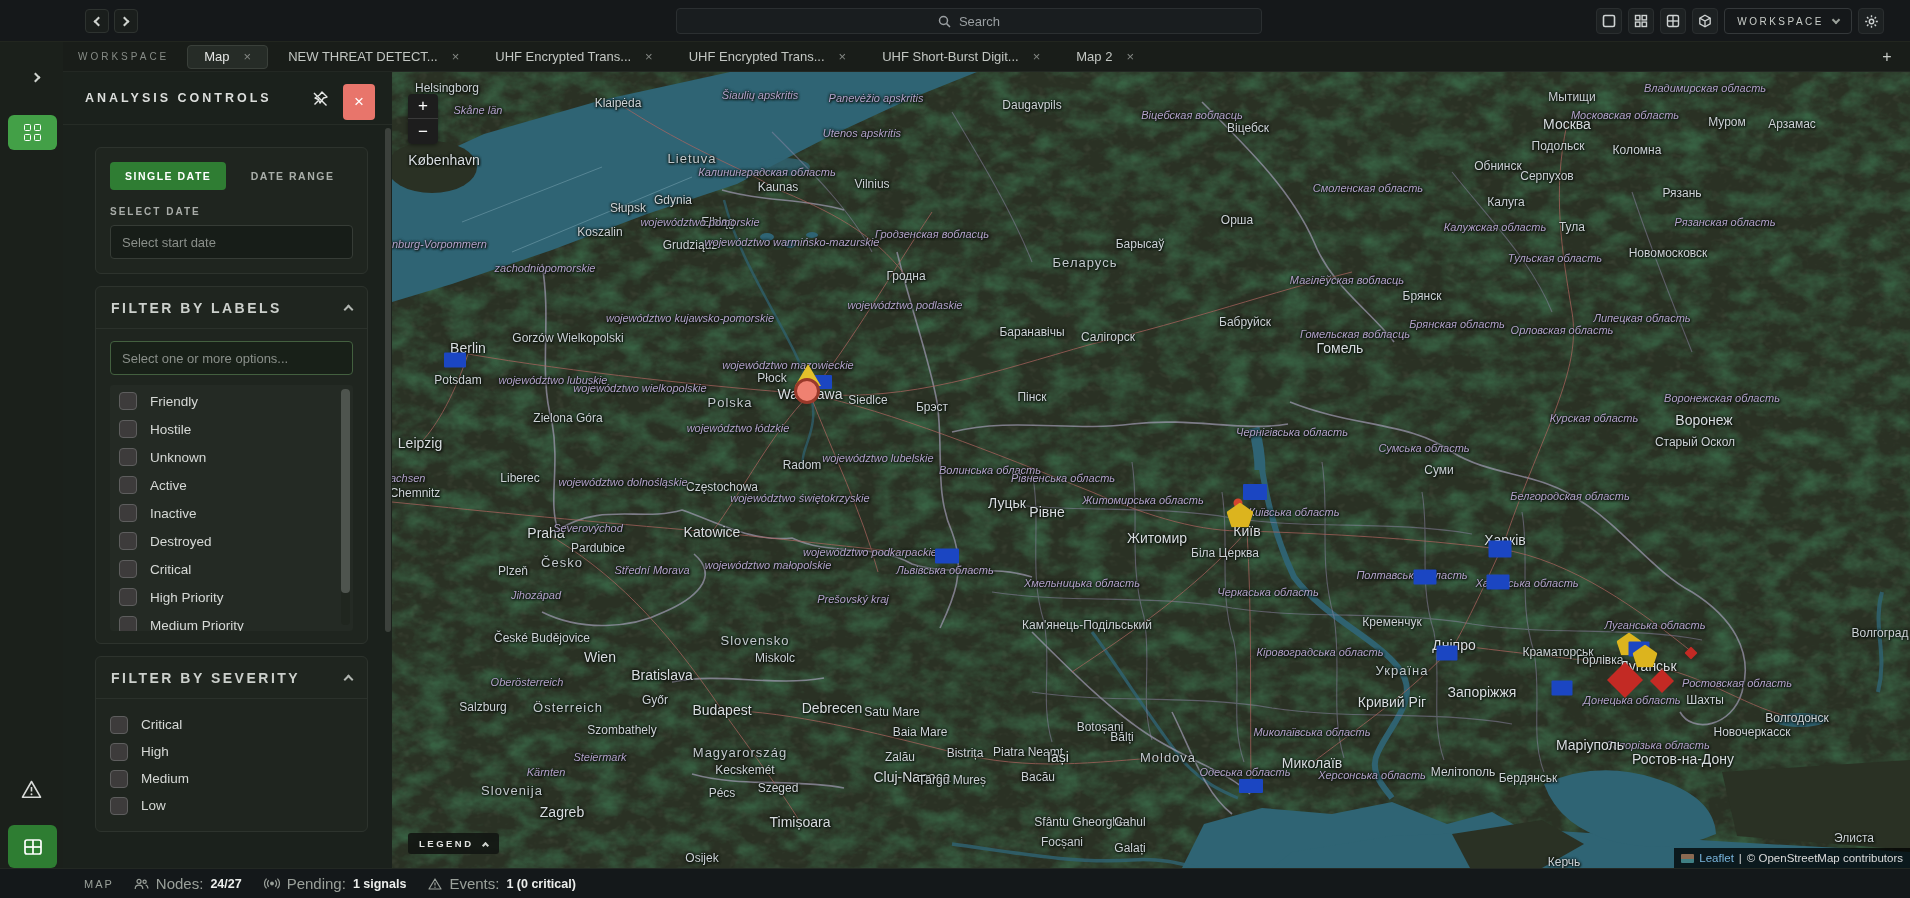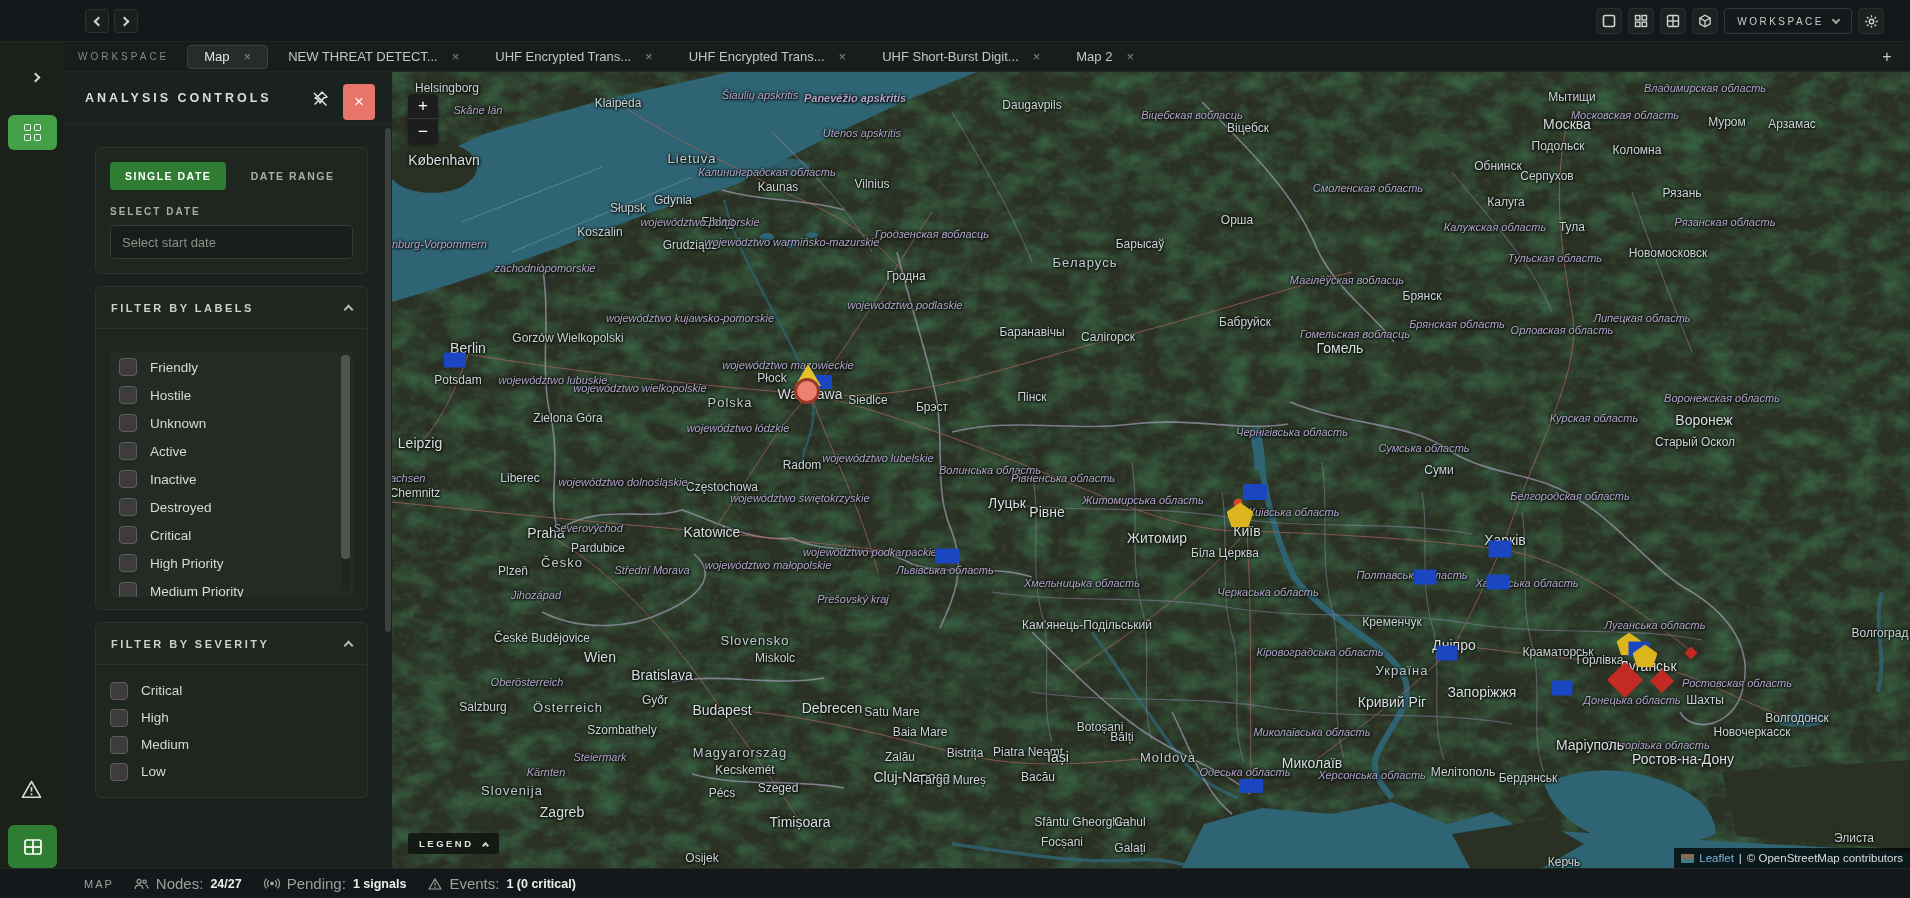--- a/index.html
+++ b/index.html
@@ -44,21 +44,21 @@
   #pin-btn { position:absolute; right:62px; top:17px; width:20px; height:20px; cursor:pointer; }
   #close-btn { position:absolute; right:17px; top:12px; width:32px; height:36px; background:#e8756b; border-radius:4px; color:#fff; font-size:17px; display:flex; align-items:center; justify-content:center; cursor:pointer; }
   .card { margin:0 24px 12px 32px; width:273px; background:#1f251f; border:1px solid #2d332d; border-radius:6px; }
   #card-date { margin-top:22px; padding:14px; }
   #btn-single-date { display:inline-block; background:#2f7d33; color:#fff; font-size:10.5px; font-weight:bold; letter-spacing:1.5px; padding:8px 15px; border-radius:4px; cursor:pointer; }
   #btn-date-range { display:inline-block; color:#a9aea9; font-size:10.5px; font-weight:bold; letter-spacing:1.5px; margin-left:20px; cursor:pointer; }
   .sm-label { font-size:10px; letter-spacing:2px; color:#a9ada9; margin:16px 0 8px; font-weight:bold; }
   .tinput { width:100%; height:34px; background:#171d18; border:1px solid #363c36; border-radius:4px; color:#cfd3cf; font-size:13px; padding:0 11px; font-family:"Liberation Sans", sans-serif; }
   .tinput::placeholder { color:#8a8f8a; }
   .sec-head { height:42px; display:flex; align-items:center; justify-content:space-between; padding:0 15px; border-bottom:1px solid #2b312b; cursor:pointer; }
-  .sec-title { font-size:11px; font-weight:bold; letter-spacing:2.5px; color:#ccd0cc; }
+  .sec-title { font-size:14px; font-weight:bold; letter-spacing:2.5px; color:#ccd0cc; }
   .chev-up { width:7px; height:7px; border-left:2px solid #b2b7b2; border-top:2px solid #b2b7b2; transform:rotate(45deg); margin-top:4px; }
   .sec-body { padding:12px 14px; }
   #labels-input { border-color:#43603f; background:#182018; }
   #listbox { margin-top:10px; background:#242a24; border-radius:3px; height:246px; overflow:hidden; position:relative; padding:2px 0 0 9px; }
   .opt-row { display:flex; align-items:center; gap:13px; height:28px; cursor:pointer; }
   .sev-row { height:27px; }
   .cb { width:18px; height:18px; background:#3d3b3b; border:1px solid #5e5e5e; border-radius:4px; flex:none; cursor:pointer; }
   .opt-label { font-size:13.5px; color:#d6d9d6; }
   #list-scroll { position:absolute; right:3px; top:4px; width:9px; height:236px; background:#20261f; border-radius:4px; }
   #list-thumb { position:absolute; left:0; top:0; width:9px; height:204px; background:#4e544e; border-radius:4px; cursor:pointer; }
@@ -101,20 +101,27 @@
 </head>
 <body>
 
 <div id="topbar">
   <div class="navbtn" id="nav-back">
       <span class="chl"></span>
     </div>
   <div class="navbtn" id="nav-fwd">
       <span class="chr"></span>
     </div>
+  <div id="search">
+    <svg width="13" height="13" viewBox="0 0 13 13" fill="none">
+        <circle cx="5.5" cy="5.5" r="4" stroke="#9a9fa2" stroke-width="1.5"></circle>
+        <line x1="8.6" y1="8.6" x2="12" y2="12" stroke="#9a9fa2" stroke-width="1.5"></line>
+      </svg>
+    <span>Search</span>
+  </div>
   <div id="topright">
     <div class="icobtn">
         <svg width="14" height="14" viewBox="0 0 14 14" fill="none">
           <rect x="1.5" y="1.5" width="11" height="11" rx="1.5" stroke-width="1.6"></rect>
         </svg>
       </div>
     <div class="icobtn">
         <svg width="14" height="14" viewBox="0 0 14 14" fill="none">
           <rect x="1.5" y="1.5" width="4.4" height="4.4" stroke-width="1.4"></rect>
           <rect x="8.1" y="1.5" width="4.4" height="4.4" stroke-width="1.4"></rect>
@@ -231,20 +238,21 @@
     <div class="sm-label">SELECT DATE</div>
     <input class="tinput" type="text" placeholder="Select start date" style="">
   </div>
 
   <div class="card">
     <div class="sec-head">
       <span class="sec-title">FILTER BY LABELS</span>
       <span class="chev-up"></span>
     </div>
     <div class="sec-body">
+      <input class="tinput" id="labels-input" type="text" placeholder="Select one or more options..." style="">
       <div id="listbox">
 
           <div class="opt-row">
             <span class="cb"></span>
             <span class="opt-label">Friendly</span>
           </div>
 
           <div class="opt-row">
             <span class="cb"></span>
             <span class="opt-label">Hostile</span>
@@ -411,21 +419,21 @@
     <span class="lbl city" style="left: 55px; top: 16px;">Helsingborg</span>
 
     <span class="lbl region" style="left: 86px; top: 38px;">Skåne län</span>
 
     <span class="lbl citylg" style="left: 52px; top: 88px;">København</span>
 
     <span class="lbl city" style="left: 226px; top: 31px;">Klaipėda</span>
 
     <span class="lbl region" style="left: 368px; top: 23px;">Šiaulių apskritis</span>
 
-    <span class="lbl region" style="left: 463px; top: 26px; font-weight: bold;">Panevėžio apskritis</span>
+    <span class="lbl region" style="left: 484px; top: 26px;">Panevėžio apskritis</span>
 
     <span class="lbl region" style="left: 470px; top: 61px;">Utenos apskritis</span>
 
     <span class="lbl city" style="left: 640px; top: 33px;">Daugavpils</span>
 
     <span class="lbl country" style="left: 300px; top: 86px;">Lietuva</span>
 
     <span class="lbl city" style="left: 380px; top: 115px; padding-left: 12px;">Kaunas</span>
 
     <span class="lbl city" style="left: 480px; top: 112px;">Vilnius</span>

